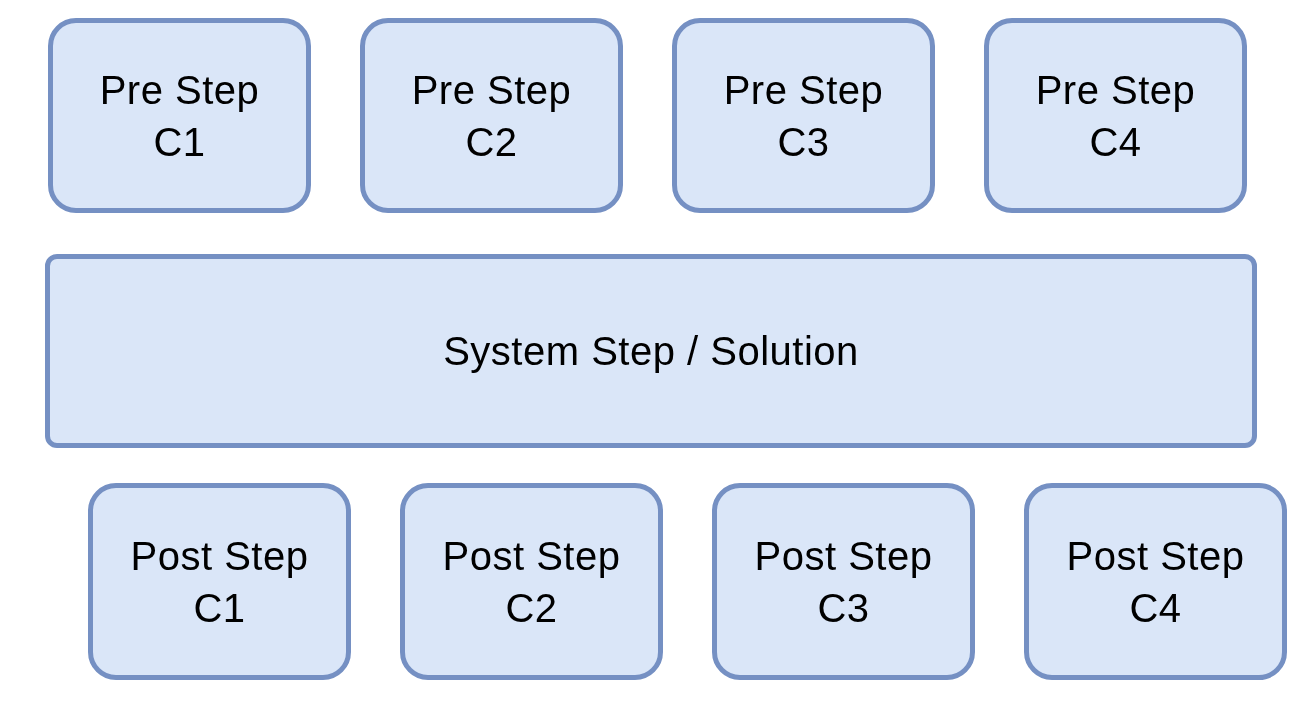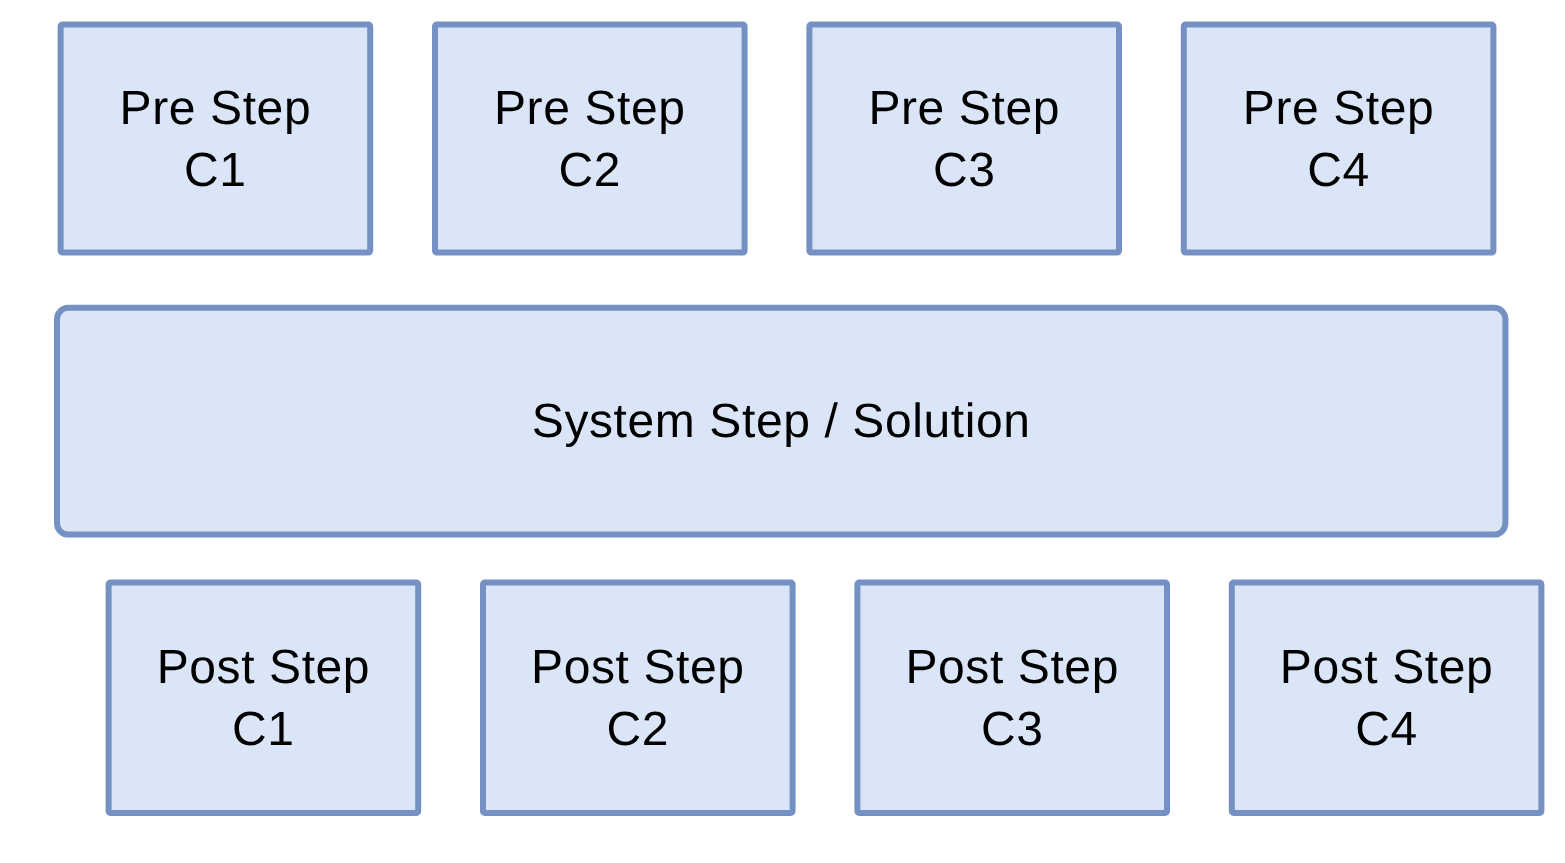--- a/index.html
+++ b/index.html
@@ -28,21 +28,21 @@
     justify-content: space-between;
   }
   .row-pre  { top: 18px;  height: 195px; }
   .row-post { top: 483px; height: 197px; padding-left: 40px; }
   .node {
     box-sizing: border-box;
     width: 263px;
     height: 100%;
     background: #dae6f8;
     border: 5px solid #7590c3;
-    border-radius: 4px;
+    border-radius: 28px;
     display: flex;
     flex-direction: column;
     align-items: center;
     justify-content: center;
     text-align: center;
   }
   .node .line {
     font-size: 40px;
     line-height: 52px;
     letter-spacing: 0.5px;

